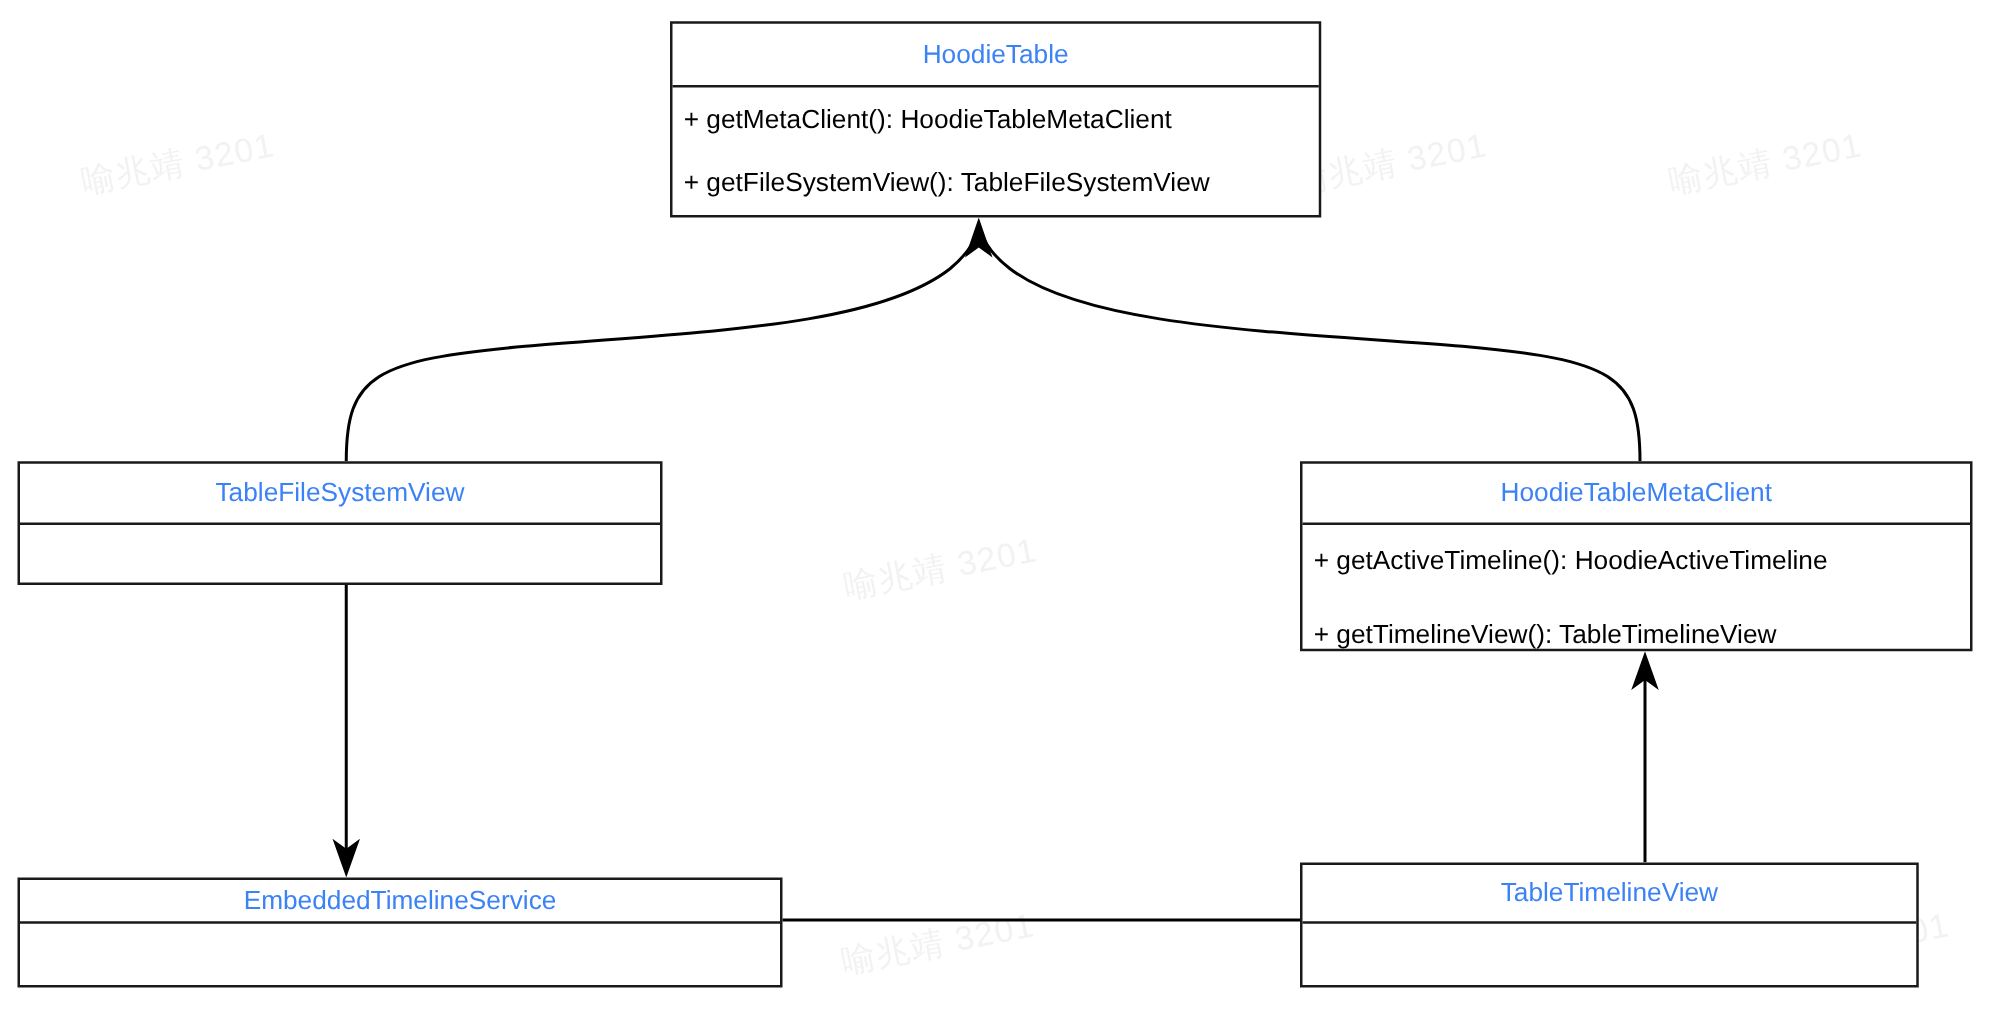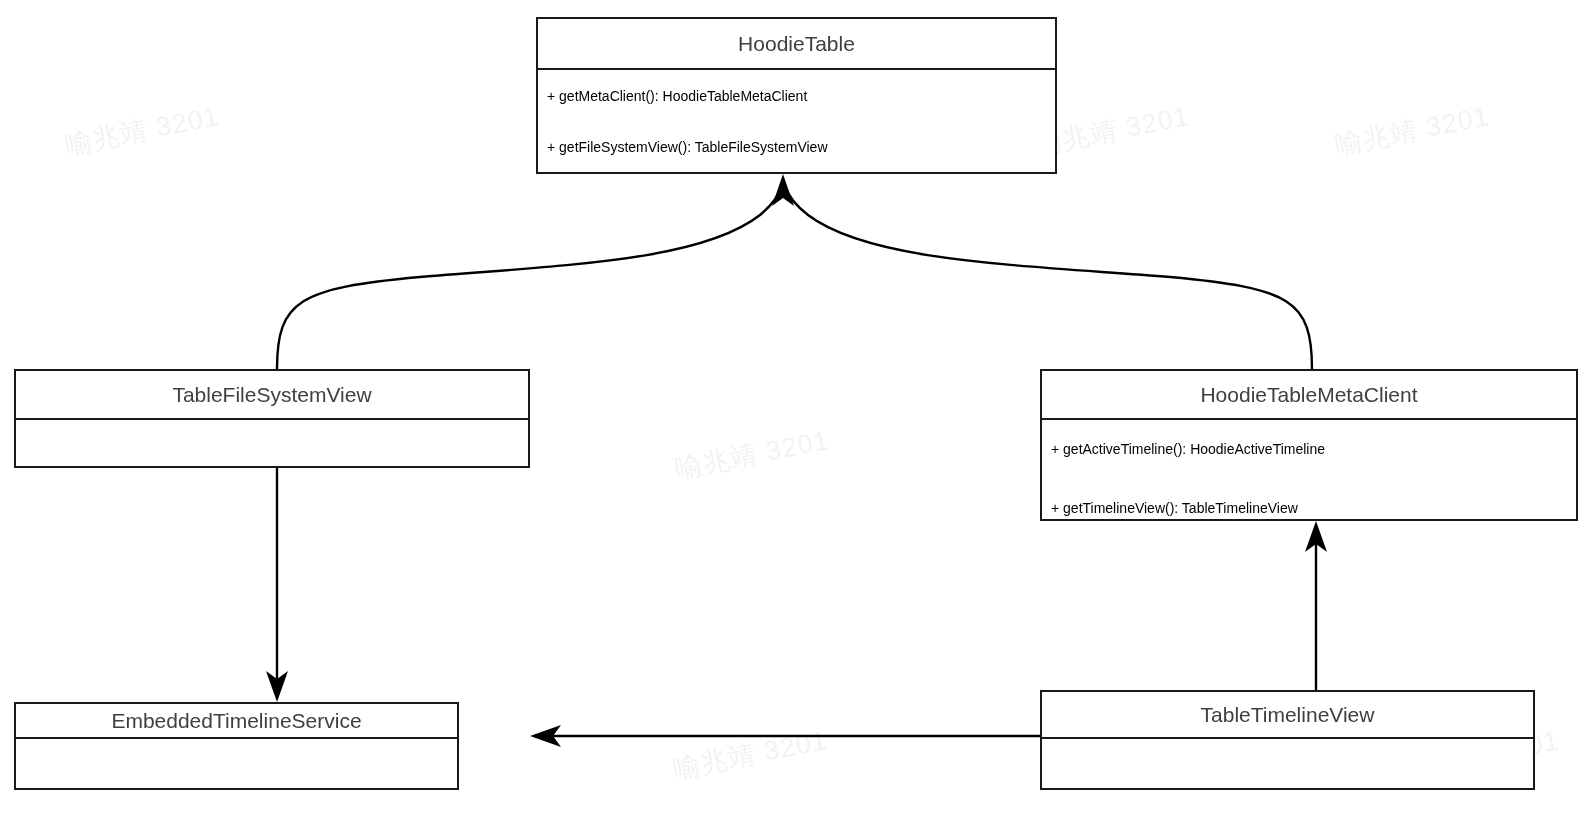--- a/index.html
+++ b/index.html
@@ -39,39 +39,39 @@
   .uml-class {
     position: absolute;
     box-sizing: border-box;
     background: #ffffff;
     border: 2px solid #1a1a1a;
     z-index: 3;
   }
   .uml-title {
     box-sizing: border-box;
     text-align: center;
-    color: #404040;
+    color: #3b82f6;
     font-size: 21px;
     font-family: "Liberation Sans", sans-serif;
     border-bottom: 2px solid #1a1a1a;
     display: flex;
     align-items: center;
     justify-content: center;
     white-space: nowrap;
   }
   .uml-body {
     box-sizing: border-box;
     display: flex;
     flex-direction: column;
     justify-content: center;
   }
   .uml-member {
     box-sizing: border-box;
     color: #000000;
-    font-size: 14px;
+    font-size: 21px;
     font-family: "Liberation Sans", sans-serif;
     padding-left: 9px;
     display: flex;
     align-items: center;
     white-space: nowrap;
     flex: 1 1 auto;
   }
   .uml-body.empty { }
 
   
@@ -152,21 +152,21 @@
   </div>
 
   <div class="uml-class" style="left:1040px; top:369px; width:538px; height:152px;">
     <div class="uml-title" style="height:49px;">HoodieTableMetaClient</div>
     <div class="uml-body" style="height:117px;">
       <div class="uml-member">+ getActiveTimeline(): HoodieActiveTimeline</div>
       <div class="uml-member">+ getTimelineView(): TableTimelineView</div>
     </div>
   </div>
 
-  <div class="uml-class" style="left:14px; top:702px; width:445px; height:88px;">
+  <div class="uml-class" style="left:14px; top:702px; width:612px; height:88px;">
     <div class="uml-title" style="height:35px;">EmbeddedTimelineService</div>
     <div class="uml-body empty" style="height:49px;"></div>
   </div>
 
   <div class="uml-class" style="left:1040px; top:690px; width:495px; height:100px;">
     <div class="uml-title" style="height:47px;">TableTimelineView</div>
     <div class="uml-body empty" style="height:49px;"></div>
   </div>
 
 </div>

